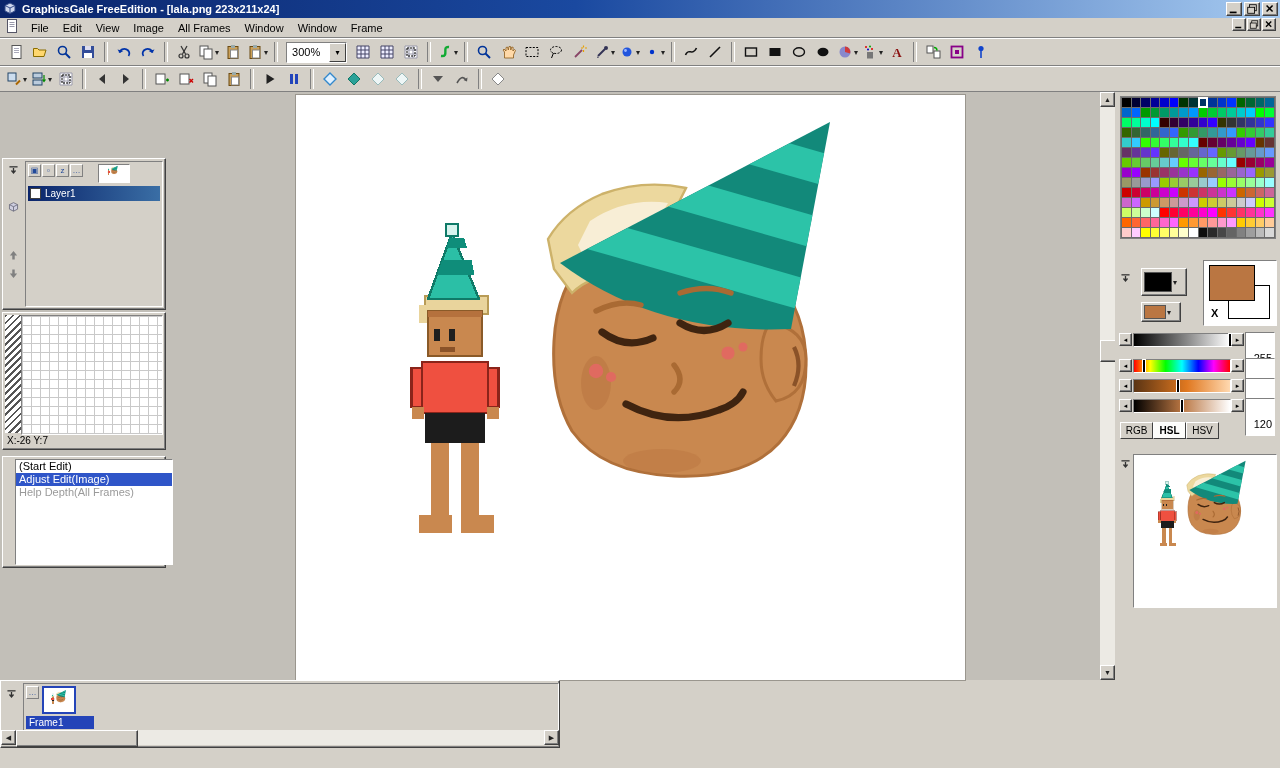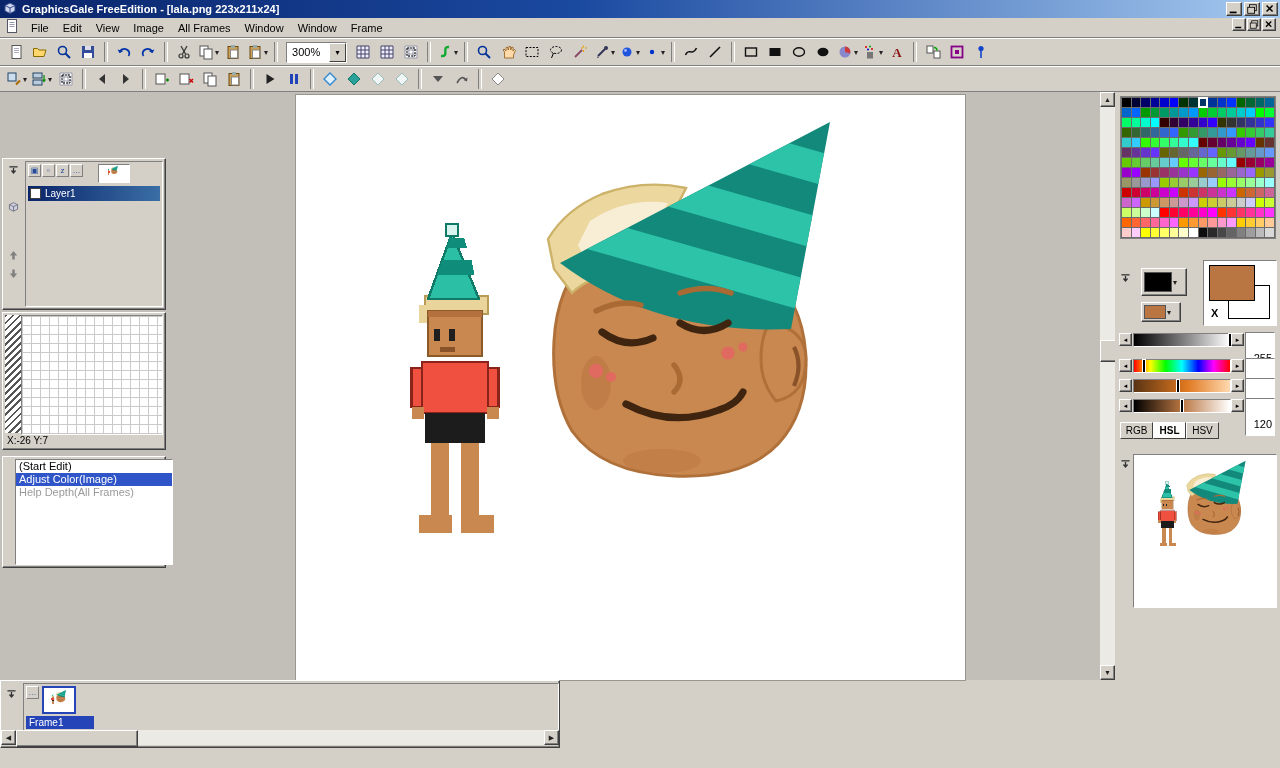--- a/index.html
+++ b/index.html
@@ -729,21 +729,21 @@
 
   <div class="abs panelbox" style="left:2px;top:312px;width:162px;height:136px">
     <div class="abs hatch" style="left:2px;top:2px;width:16px;height:118px"></div>
     <div class="abs navgrid sunken" style="left:18px;top:2px;width:140px;height:118px"></div>
     <div class="abs" style="left:4px;top:122px;font-size:10px">X:-26 Y:7</div>
   </div>
 
   <div class="abs panelbox" style="left:2px;top:456px;width:162px;height:110px">
     <div id="history-list" class="abs listbox sunken" style="left:12px;top:2px;width:156px;height:104px">
         <div class="hist-item">(Start Edit)</div>
-        <div class="hist-item selected">Adjust Color(Image)</div>
+        <div class="hist-item selected">Adjust Edit(Image)</div>
         <div class="hist-item disabled">Help Depth(All Frames)</div>
       </div>
   </div>
 
   <div class="abs panelbox" style="left:0;top:680px;width:558px;height:66px">
     <button class="smbtn abs dockbtn" style="left:3px;top:5px">
       <svg viewBox="0 0 16 16">
           <line x1="3" y1="3.5" x2="13" y2="3.5" stroke="#333" stroke-width="1.6"></line>
           <path d="M8 5 v5 M5.5 8 L8 11 L10.5 8" stroke="#333" fill="none" stroke-width="1.6"></path>
         </svg>

